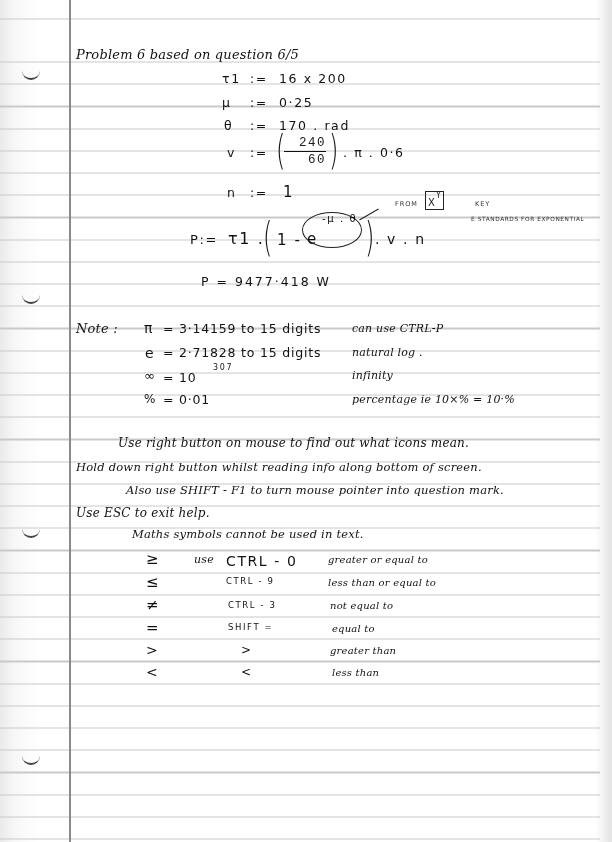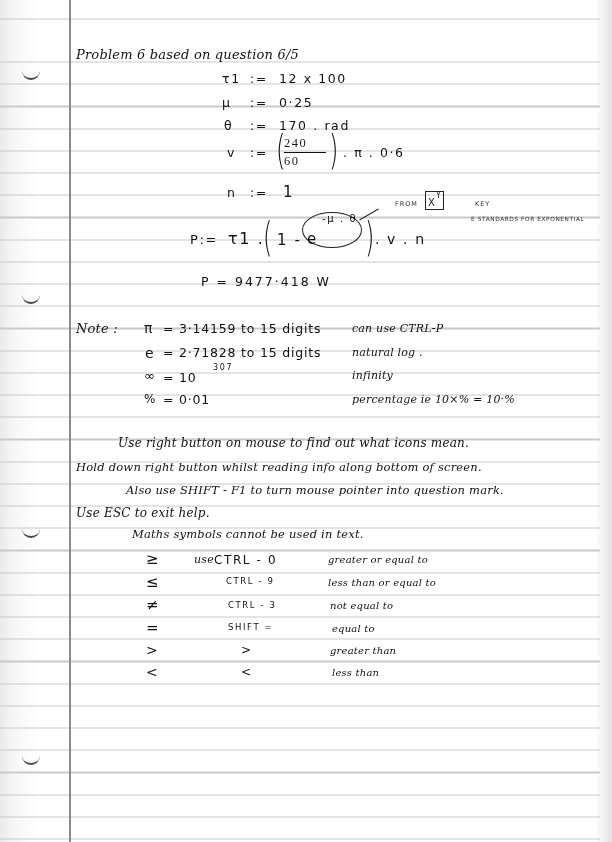--- a/index.html
+++ b/index.html
@@ -34,21 +34,21 @@
     }
     .pr {
       position: absolute; white-space: nowrap;
       font-family: "DejaVu Sans", sans-serif;
       font-size: 12.5px; color: #111; letter-spacing: 1.6px;
     }
     .small-caps {
       position: absolute; white-space: nowrap;
       font-family: "DejaVu Sans", sans-serif; font-size: 6.5px; letter-spacing: 1px; color: #333; padding-left: 19px;
     }
-    .frac { position: absolute; text-align: left; font-family: Liberation Serif, serif; font-size: 12.5px; letter-spacing: 1.5px; }
+    .frac { position: absolute; text-align: right; font-family: Liberation Mono, monospace; font-size: 12.5px; letter-spacing: 1.5px; }
     .frac .bar { border-top: 1.3px solid #111; margin: 1px 0; }
     .paren { position: absolute; font-family: "DejaVu Sans", sans-serif; font-weight: 200; color: #111; }
     .keybox {
       position: absolute; border: 1.2px solid #222; width: 17px; height: 17px;
       font-family: "DejaVu Sans", sans-serif; font-size: 10px;
     }
     .circle {
       position: absolute; border: 1.2px solid #222; border-radius: 50%;
     }
   </style>
@@ -61,21 +61,21 @@
   <div class="hole" style="top:68px;"></div>
   <div class="hole" style="top:292px;"></div>
   <div class="hole" style="top:526px;"></div>
   <div class="hole" style="top:753px;"></div>
 
   <div class="hw" style="left:76px; top:47px;">Problem 6 based on question 6/5</div>
 
   <div>
     <div class="pr" style="left:222px; top:71px;">τ1</div>
     <div class="pr" style="left:250px; top:71px;">:=</div>
-    <div class="pr" style="left:279px; top:71px;">12 x 100</div>
+    <div class="pr" style="left:279px; top:71px;">16 x 200</div>
 
     <div class="pr" style="left:222px; top:95px;">μ</div>
     <div class="pr" style="left:250px; top:95px;">:=</div>
     <div class="pr" style="left:279px; top:95px;">0·25</div>
 
     <div class="pr" style="left:224px; top:118px;">θ</div>
     <div class="pr" style="left:250px; top:118px;">:=</div>
     <div class="pr" style="left:279px; top:118px;">170 . rad</div>
 
     <div class="pr" style="left:227px; top:145px;">v</div>
@@ -145,21 +145,21 @@
     <div class="hw" style="left:76px; top:460px; font-size:11.5px;">Hold down right button whilst reading info along bottom of screen.</div>
     <div class="hw" style="left:126px; top:483px; font-size:11.5px;">Also use  SHIFT - F1  to turn mouse pointer into question mark.</div>
     <div class="hw" style="left:76px; top:506px; font-size:12px;">Use ESC to exit help.</div>
   </div>
 
   <div>
     <div class="hw" style="left:132px; top:527px; font-size:11.5px;">Maths symbols cannot be used in text.</div>
 
     <div class="pr" style="left:146px; top:550px; font-size:15px;">≥</div>
     <div class="hw" style="left:194px; top:553px; font-size:11px;text-align:right;">use</div>
-    <div class="pr" style="left:214px; top:553px; font-size:12px;">CTRL - 0</div>
+    <div class="pr" style="left:226px; top:553px; font-size:14px;">CTRL - 0</div>
     <div class="hw" style="left:328px; top:554px; font-size:10px;">greater or equal to</div>
 
     <div class="pr" style="left:146px; top:573px; font-size:15px;">≤</div>
     <div class="pr" style="left:226px; top:576px; font-size:8.5px;">CTRL - 9</div>
     <div class="hw" style="left:328px; top:577px; font-size:10px;">less than or equal to</div>
 
     <div class="pr" style="left:146px; top:596px; font-size:15px;">≠</div>
     <div class="pr" style="left:228px; top:600px; font-size:8.5px;">CTRL - 3</div>
     <div class="hw" style="left:330px; top:600px; font-size:10px;">not equal to</div>
 

